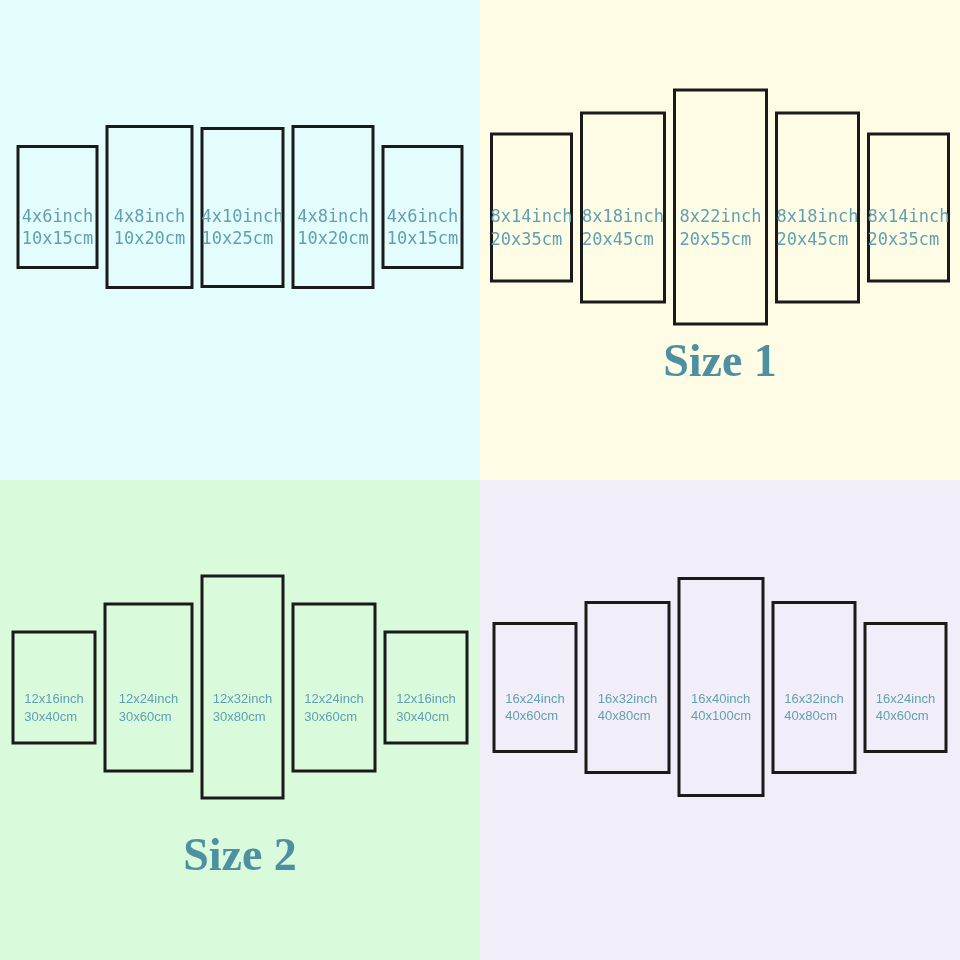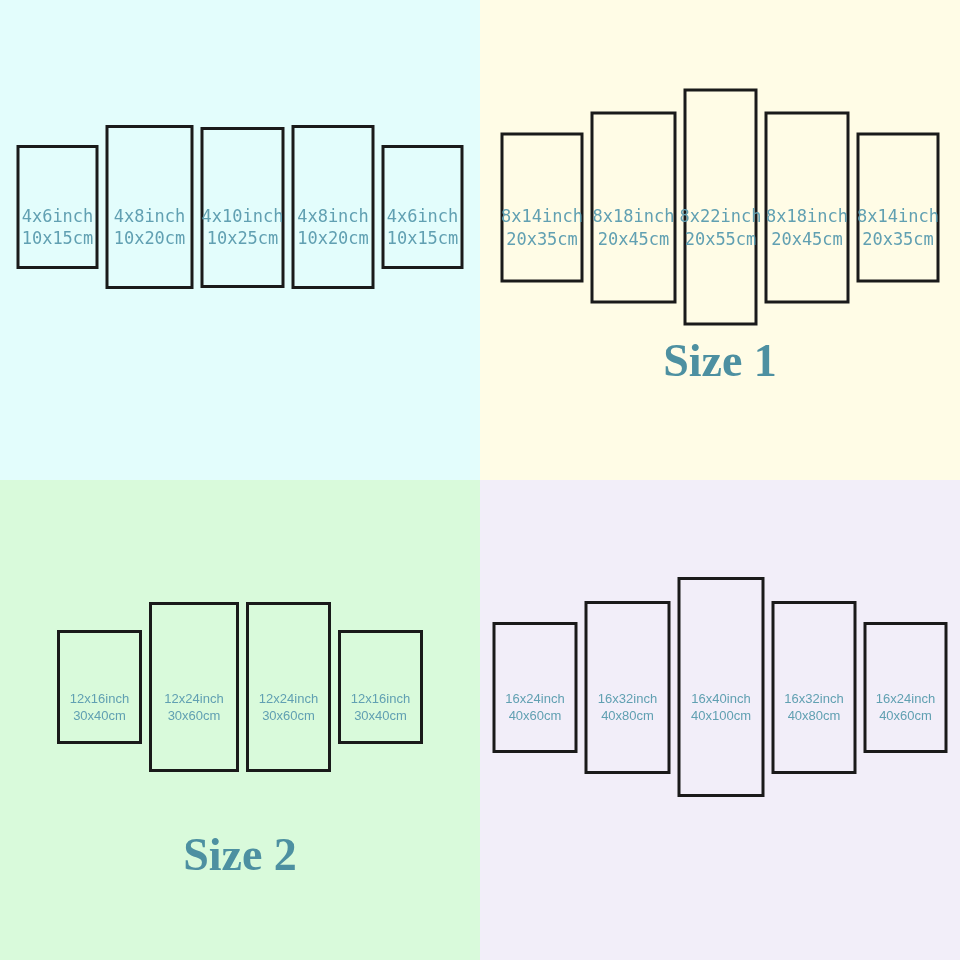--- a/index.html
+++ b/index.html
@@ -37,21 +37,21 @@
   .panel {
     box-sizing: border-box;
     border: 3px solid var(--border-color, #1a1a1a);
     display: flex;
     align-items: center;
     justify-content: center;
     flex: 0 0 auto;
     background: transparent;
   }
   .label {
-    text-align: center;
+    text-align: left;
     color: var(--label-color, #61a0b2);
     white-space: nowrap;
     line-height: 1.32;
     overflow: visible;
     margin-top: 40px;
   }
   
   .quadrant.mono .label {
     font-family: "DejaVu Sans Mono", monospace;
     font-size: 17px;
@@ -127,21 +127,21 @@
           <div>8x14inch</div>
           <div>20x35cm</div>
         </div>
       </div>
       <div class="panel" style="width: 86px; height: 192px;">
         <div class="label">
           <div>8x18inch</div>
           <div>20x45cm</div>
         </div>
       </div>
-      <div class="panel" style="width: 74px; height: 237px;">
+      <div class="panel" style="width: 95px; height: 237px;">
         <div class="label">
           <div>8x22inch</div>
           <div>20x55cm</div>
         </div>
       </div>
       <div class="panel" style="width: 85px; height: 192px;">
         <div class="label">
           <div>8x18inch</div>
           <div>20x45cm</div>
         </div>
@@ -163,20 +163,26 @@
           <div>12x16inch</div>
           <div>30x40cm</div>
         </div>
       </div>
       <div class="panel" style="width: 90px; height: 170px;">
         <div class="label">
           <div>12x24inch</div>
           <div>30x60cm</div>
         </div>
       </div>
+      <div class="panel" style="width: 84px; height: 225px;">
+        <div class="label">
+          <div>12x32inch</div>
+          <div>30x80cm</div>
+        </div>
+      </div>
       <div class="panel" style="width: 85px; height: 170px;">
         <div class="label">
           <div>12x24inch</div>
           <div>30x60cm</div>
         </div>
       </div>
       <div class="panel" style="width: 85px; height: 114px;">
         <div class="label">
           <div>12x16inch</div>
           <div>30x40cm</div>

